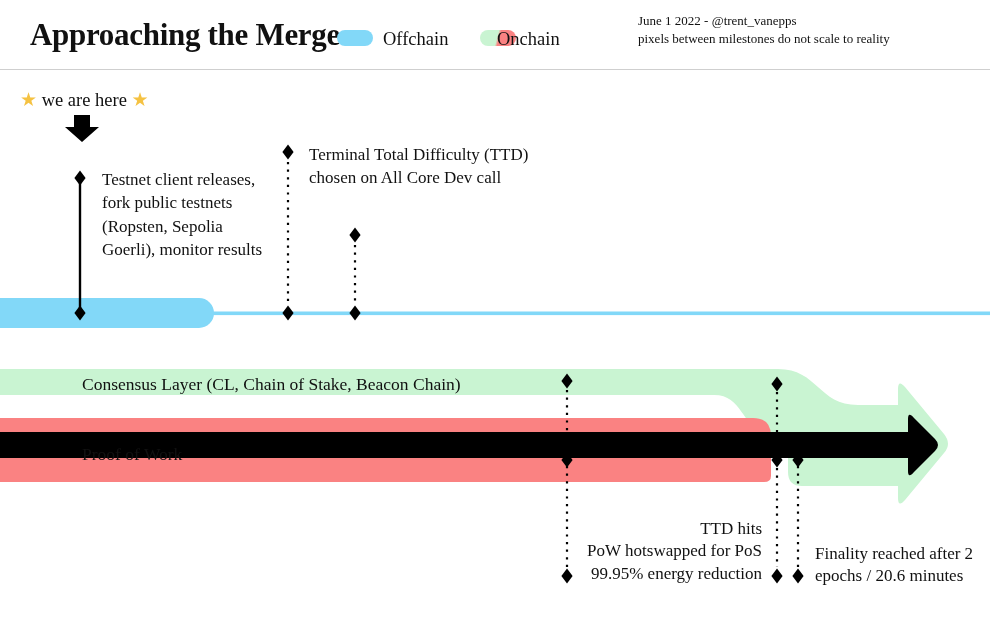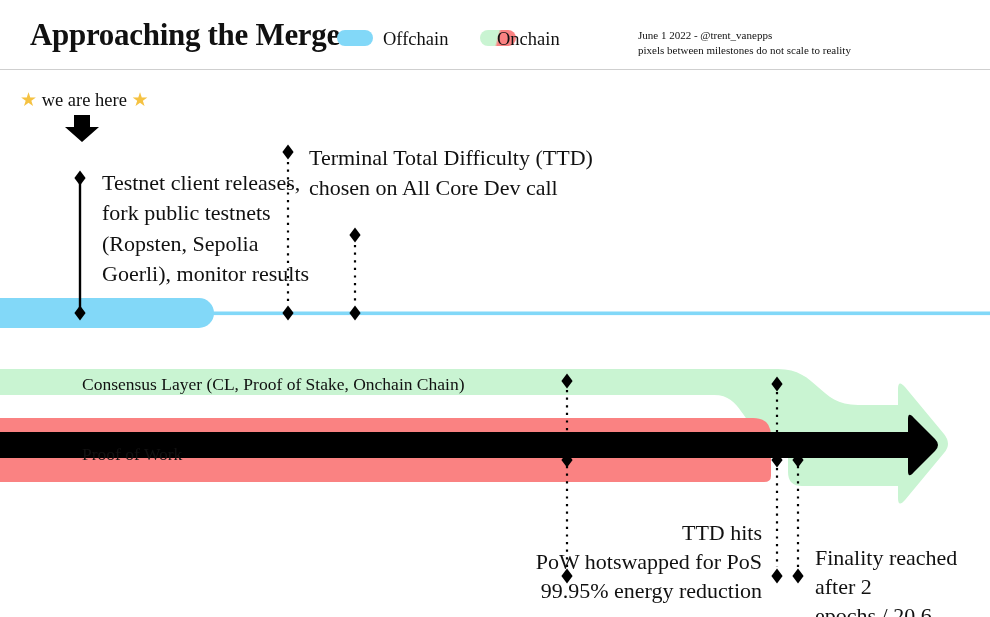--- a/index.html
+++ b/index.html
@@ -1,22 +1,22 @@
 <!DOCTYPE html>
 <html style="--offchain-blue: #82D8F8; --onchain-green: #C9F4D2; --onchain-red: #FA8282; --star-gold: #F5C242; --ink: #111111;"><head>
 <meta charset="utf-8">
 <style>
   html,body{margin:0;padding:0;background:#fff;}
   .canvas{position:relative;width:990px;height:617px;background:#fff;overflow:hidden;
           font-family:"Liberation Serif", serif;color:#111;}
   svg.fig{position:absolute;left:0;top:0;z-index:0;}
-  .txt{position:absolute;z-index:2;white-space:pre-line;font-size:22px;line-height:1.38;color:#111;}
+  .txt{position:absolute;z-index:2;white-space:pre-line;font-size:17px;line-height:1.38;color:#111;}
   .title{left:30px;top:14px;font-size:31px;font-weight:600;letter-spacing:-0.3px;}
   .rule{position:absolute;left:0;top:69px;width:990px;height:1px;background:#cfcfcf;z-index:1;}
-  .credit{left:638px;top:28px;font-size:11px;line-height:1.4;}
+  .credit{left:638px;top:12px;font-size:13px;line-height:1.4;}
   .legend-label{font-size:18.5px;}
   .pill{position:absolute;width:36px;height:16px;border-radius:9px;z-index:2;}
   .pill-off{left:337px;top:30px;background:var(--offchain-blue);}
   .pill-on{left:480px;top:30px;background:linear-gradient(105deg,var(--onchain-green) 0 47%,var(--onchain-red) 53% 100%);}
   .lab-off{left:383px;top:27px;}
   .lab-on{left:497px;top:27px;}
   .wearehere{left:20px;top:87px;font-size:18.5px;white-space:nowrap;}
   .star{color:var(--star-gold);font-size:19px;}
   .testnet{left:102px;top:168px;}
   .ttd-chosen{left:309px;top:143px;}
@@ -143,18 +143,18 @@
 
 
 
   <div class="txt ttdhits">TTD hits
 PoW hotswapped for PoS
 99.95% energy reduction</div>
 
   <div class="txt finality">Finality reached after 2
 epochs / 20.6 minutes</div>
 
-  <div class="txt band-label consensus">Consensus Layer (CL, Proof of Stake, Onchain Chain)</div>
+  <div class="txt band-label consensus">Consensus Layer (CL, Chain of Stake, Beacon Chain)</div>
 
 
   <div class="txt band-label pow">Proof of Work</div>
 
 </div>
 
 </body></html>

